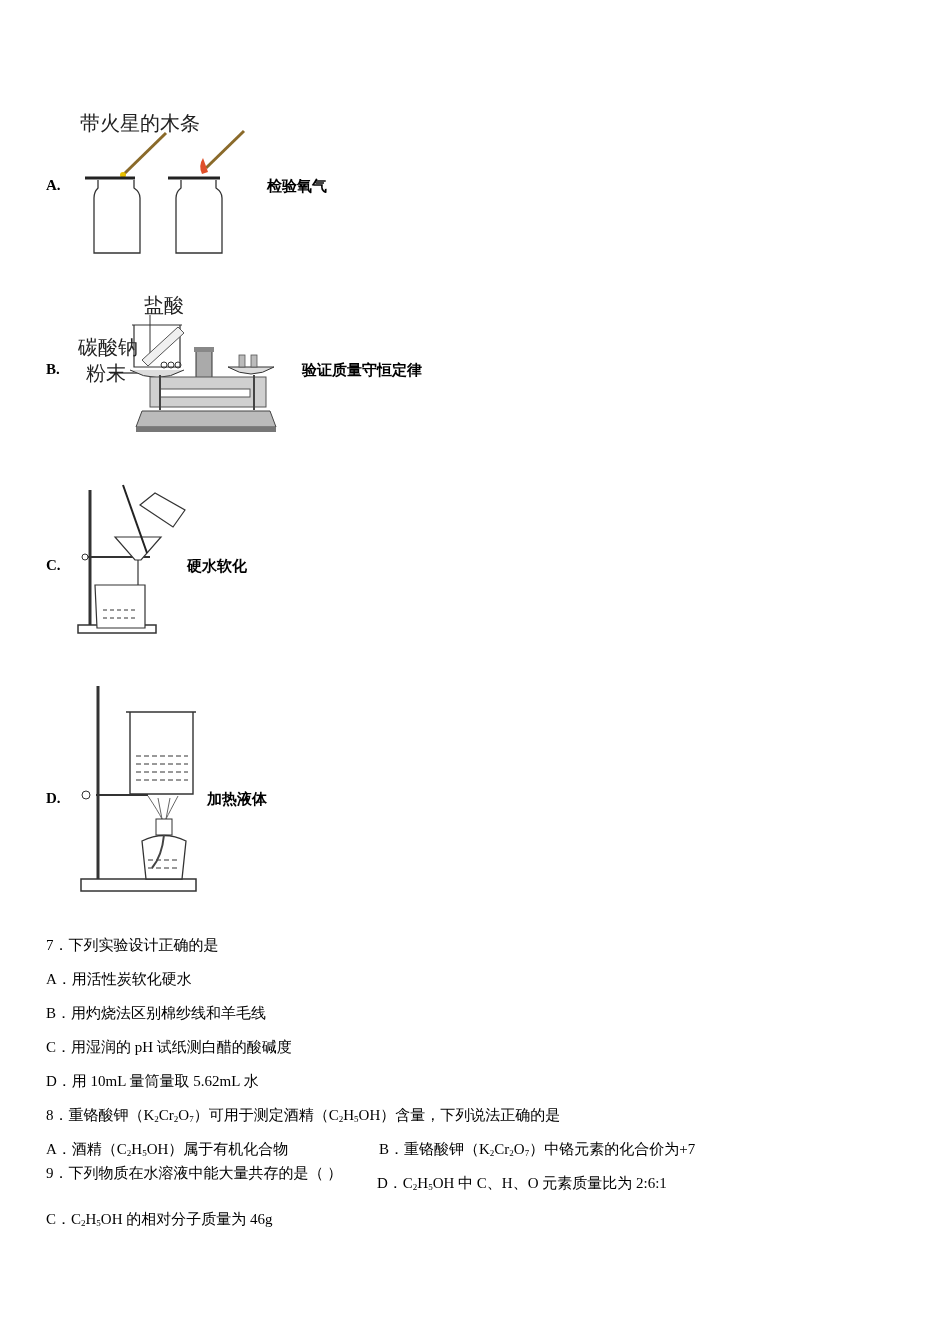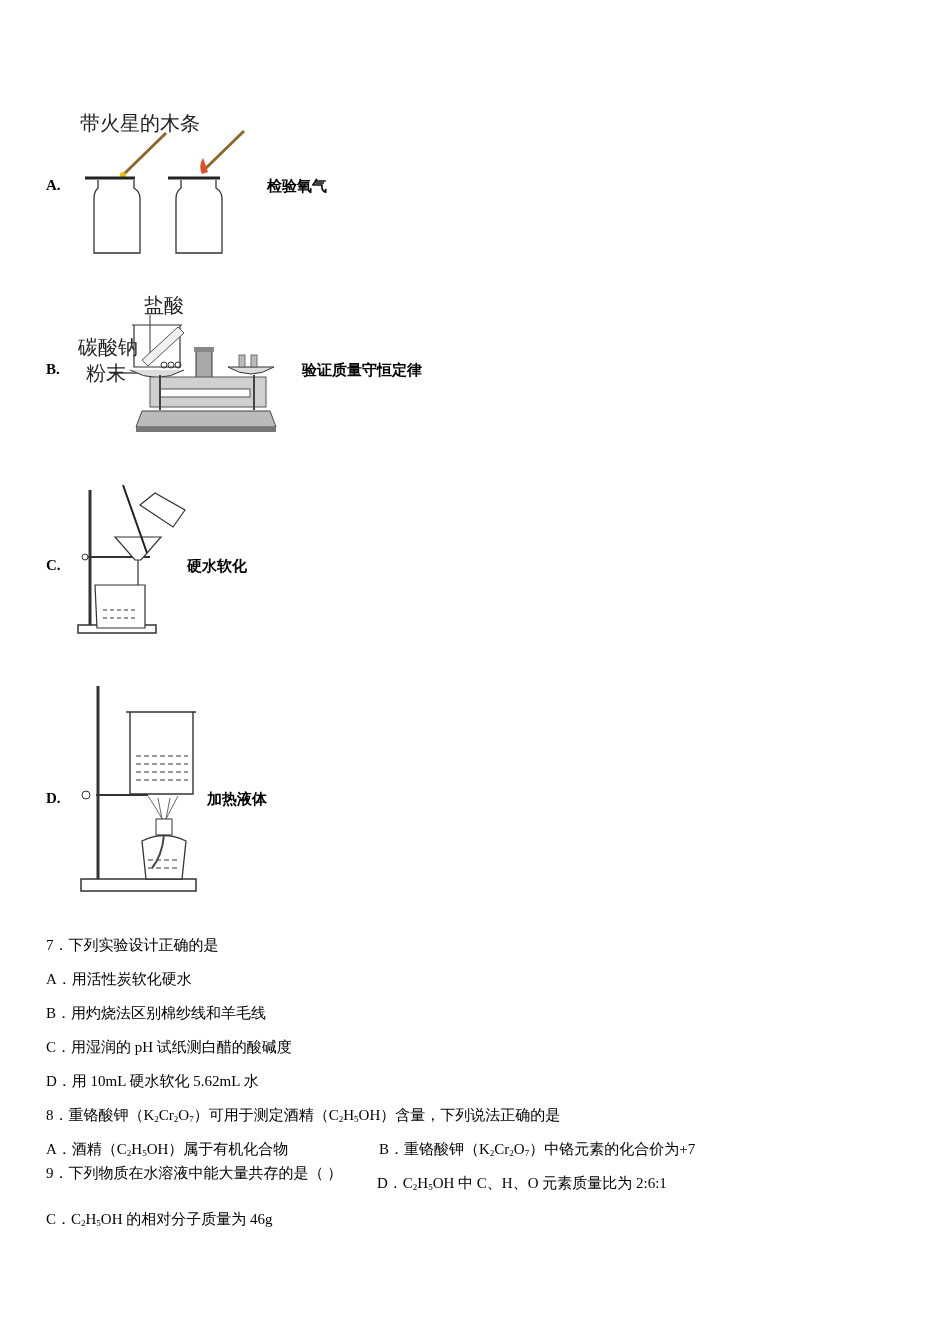--- a/index.html
+++ b/index.html
@@ -104,21 +104,21 @@
     <line x1="70" y1="182" x2="102" y2="182"></line>
   </g>
   <path d="M86 149 Q84 170 74 182" fill="none" stroke="#444" stroke-width="2"></path>
 </svg>
 <div class="abs cap" style="left:207px;top:790px;">加热液体</div>
 
 <div class="abs q-line" style="left:46px;top:936px;">7．下列实验设计正确的是</div>
 <div class="abs q-line" style="left:46px;top:970px;">A．用活性炭软化硬水</div>
 <div class="abs q-line" style="left:46px;top:1004px;">B．用灼烧法区别棉纱线和羊毛线</div>
 <div class="abs q-line" style="left:46px;top:1038px;">C．用湿润的 pH 试纸测白醋的酸碱度</div>
-<div class="abs q-line" style="left:46px;top:1072px;">D．用 10mL 硬水软化 5.62mL 水</div>
+<div class="abs q-line" style="left:46px;top:1072px;">D．用 10mL 量筒量取 5.62mL 水</div>
 
 <div class="abs q-line" style="left:46px;top:1106px;text-align:center;">
   <span>8．重铬酸钾（K</span><sub>2</sub><span>Cr</span><sub>2</sub><span>O</span><sub>7</sub><span>）可用于测定酒精（C</span><sub>2</sub><span>H</span><sub>5</sub><span>OH）含量，下列说法正确的是</span>
 </div>
 <div class="abs q-line" style="left:46px;top:1140px;">
   <span>A．酒精（C</span><sub>2</sub><span>H</span><sub>5</sub><span>OH）属于有机化合物</span>
 </div>
 <div class="abs q-line" style="left:379px;top:1140px;">
   <span>B．重铬酸钾（K</span><sub>2</sub><span>Cr</span><sub>2</sub><span>O</span><sub>7</sub><span>）中铬元素的化合价为+7</span>
 </div>

